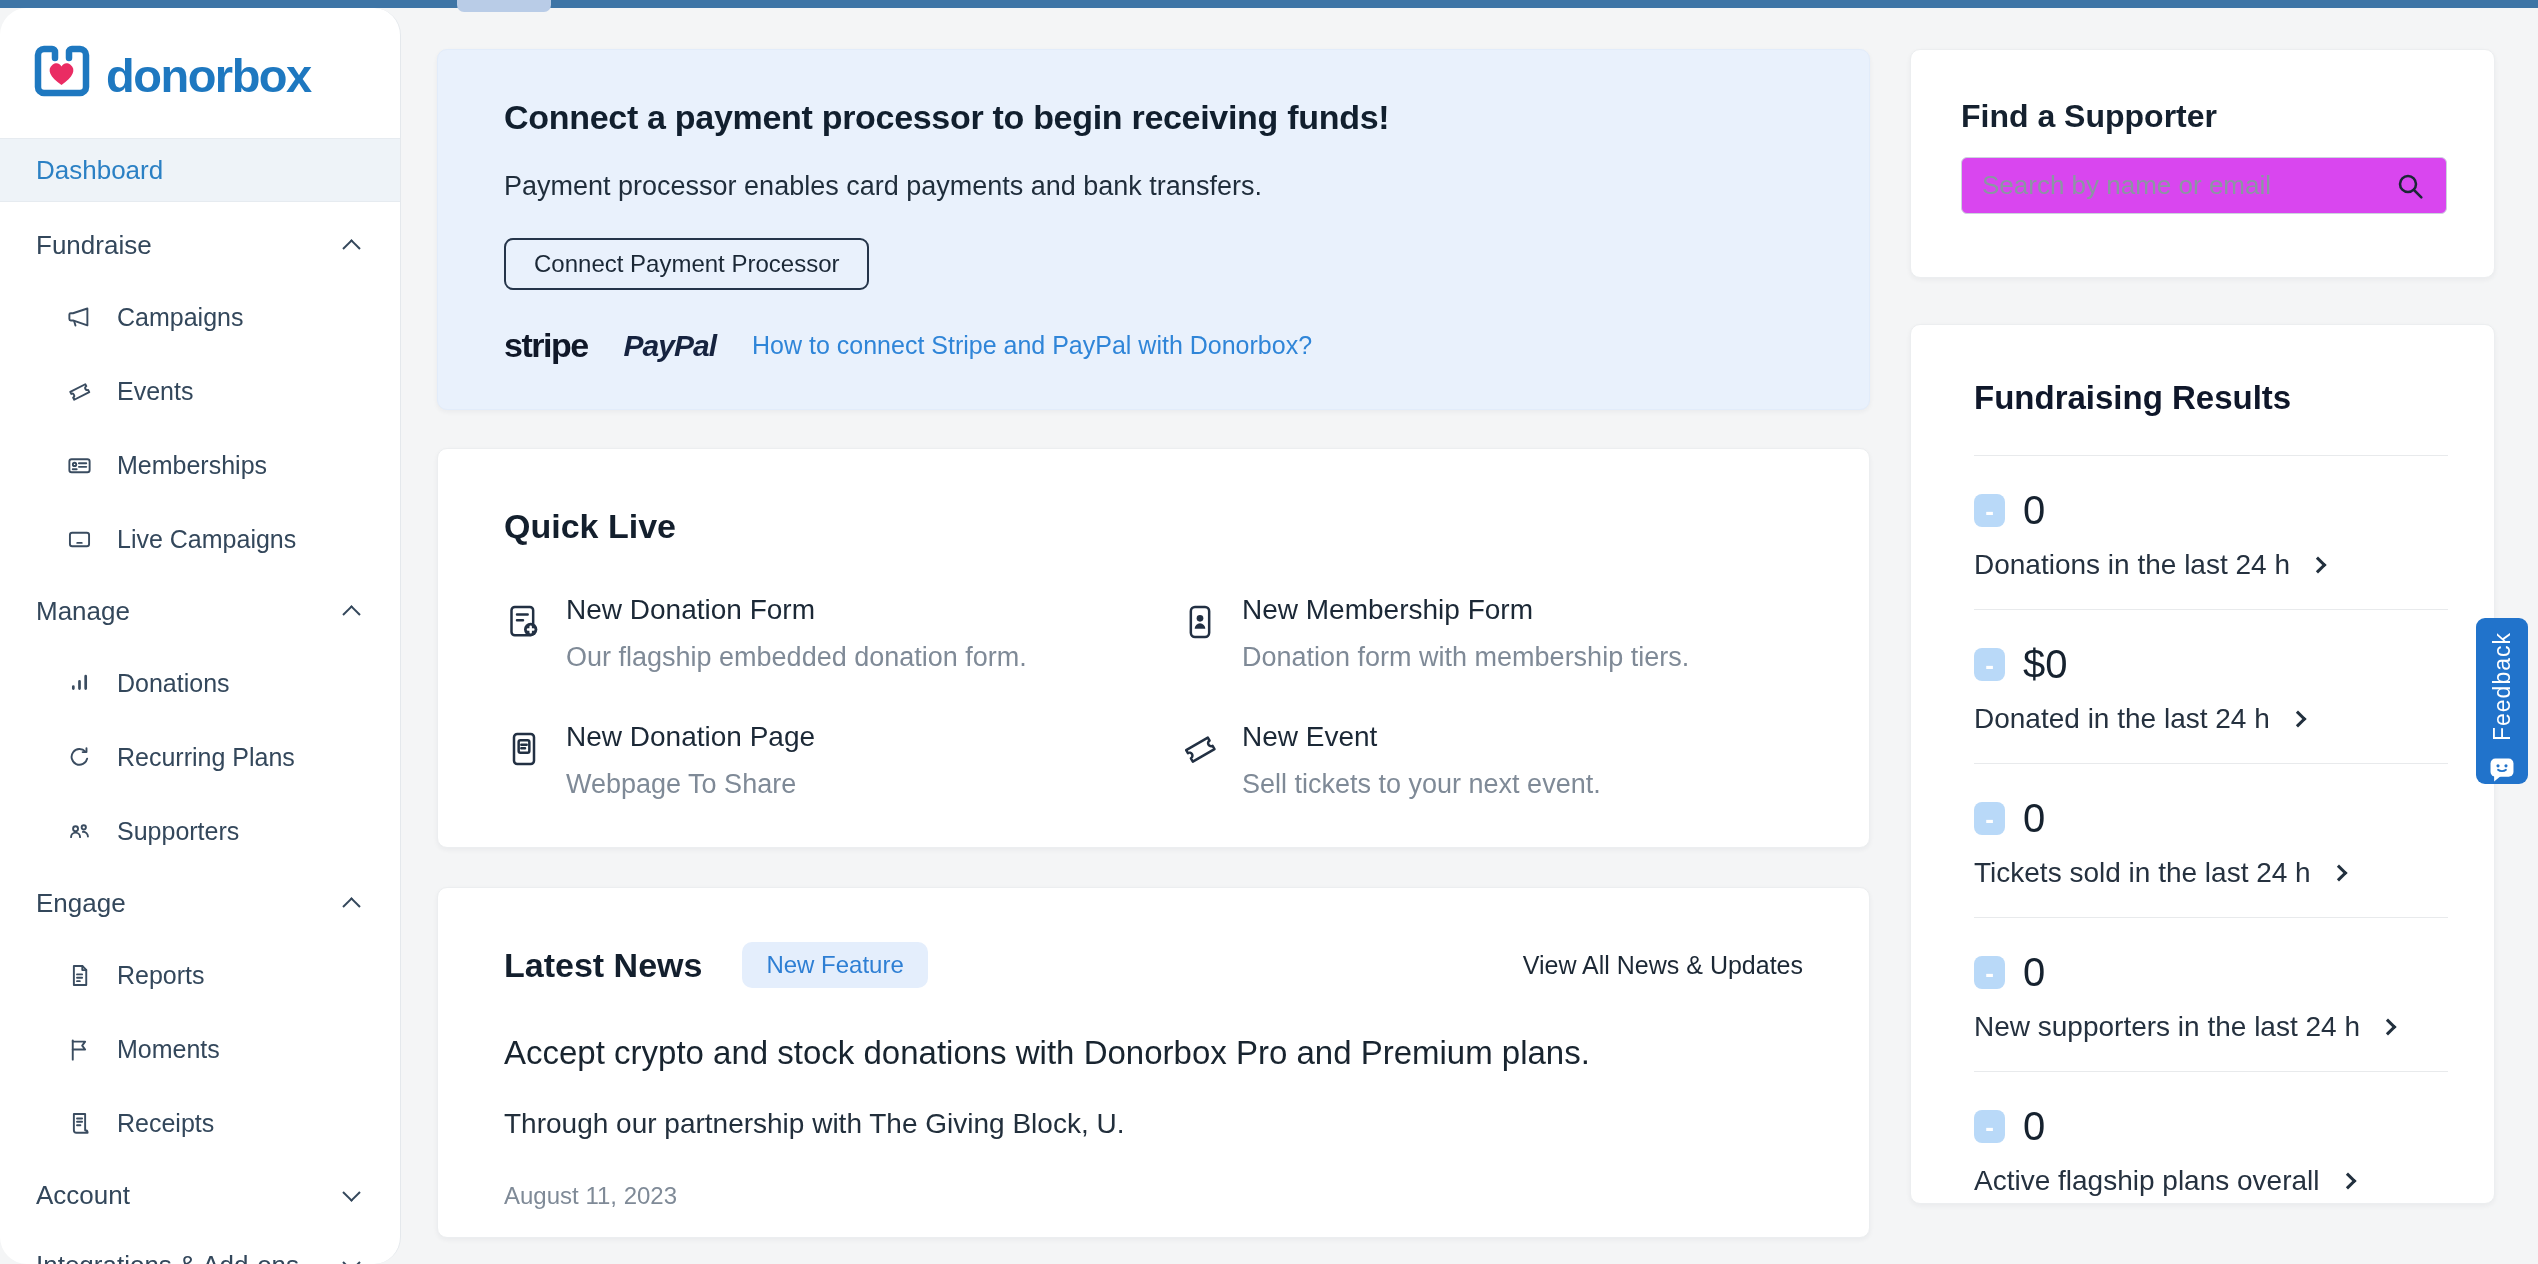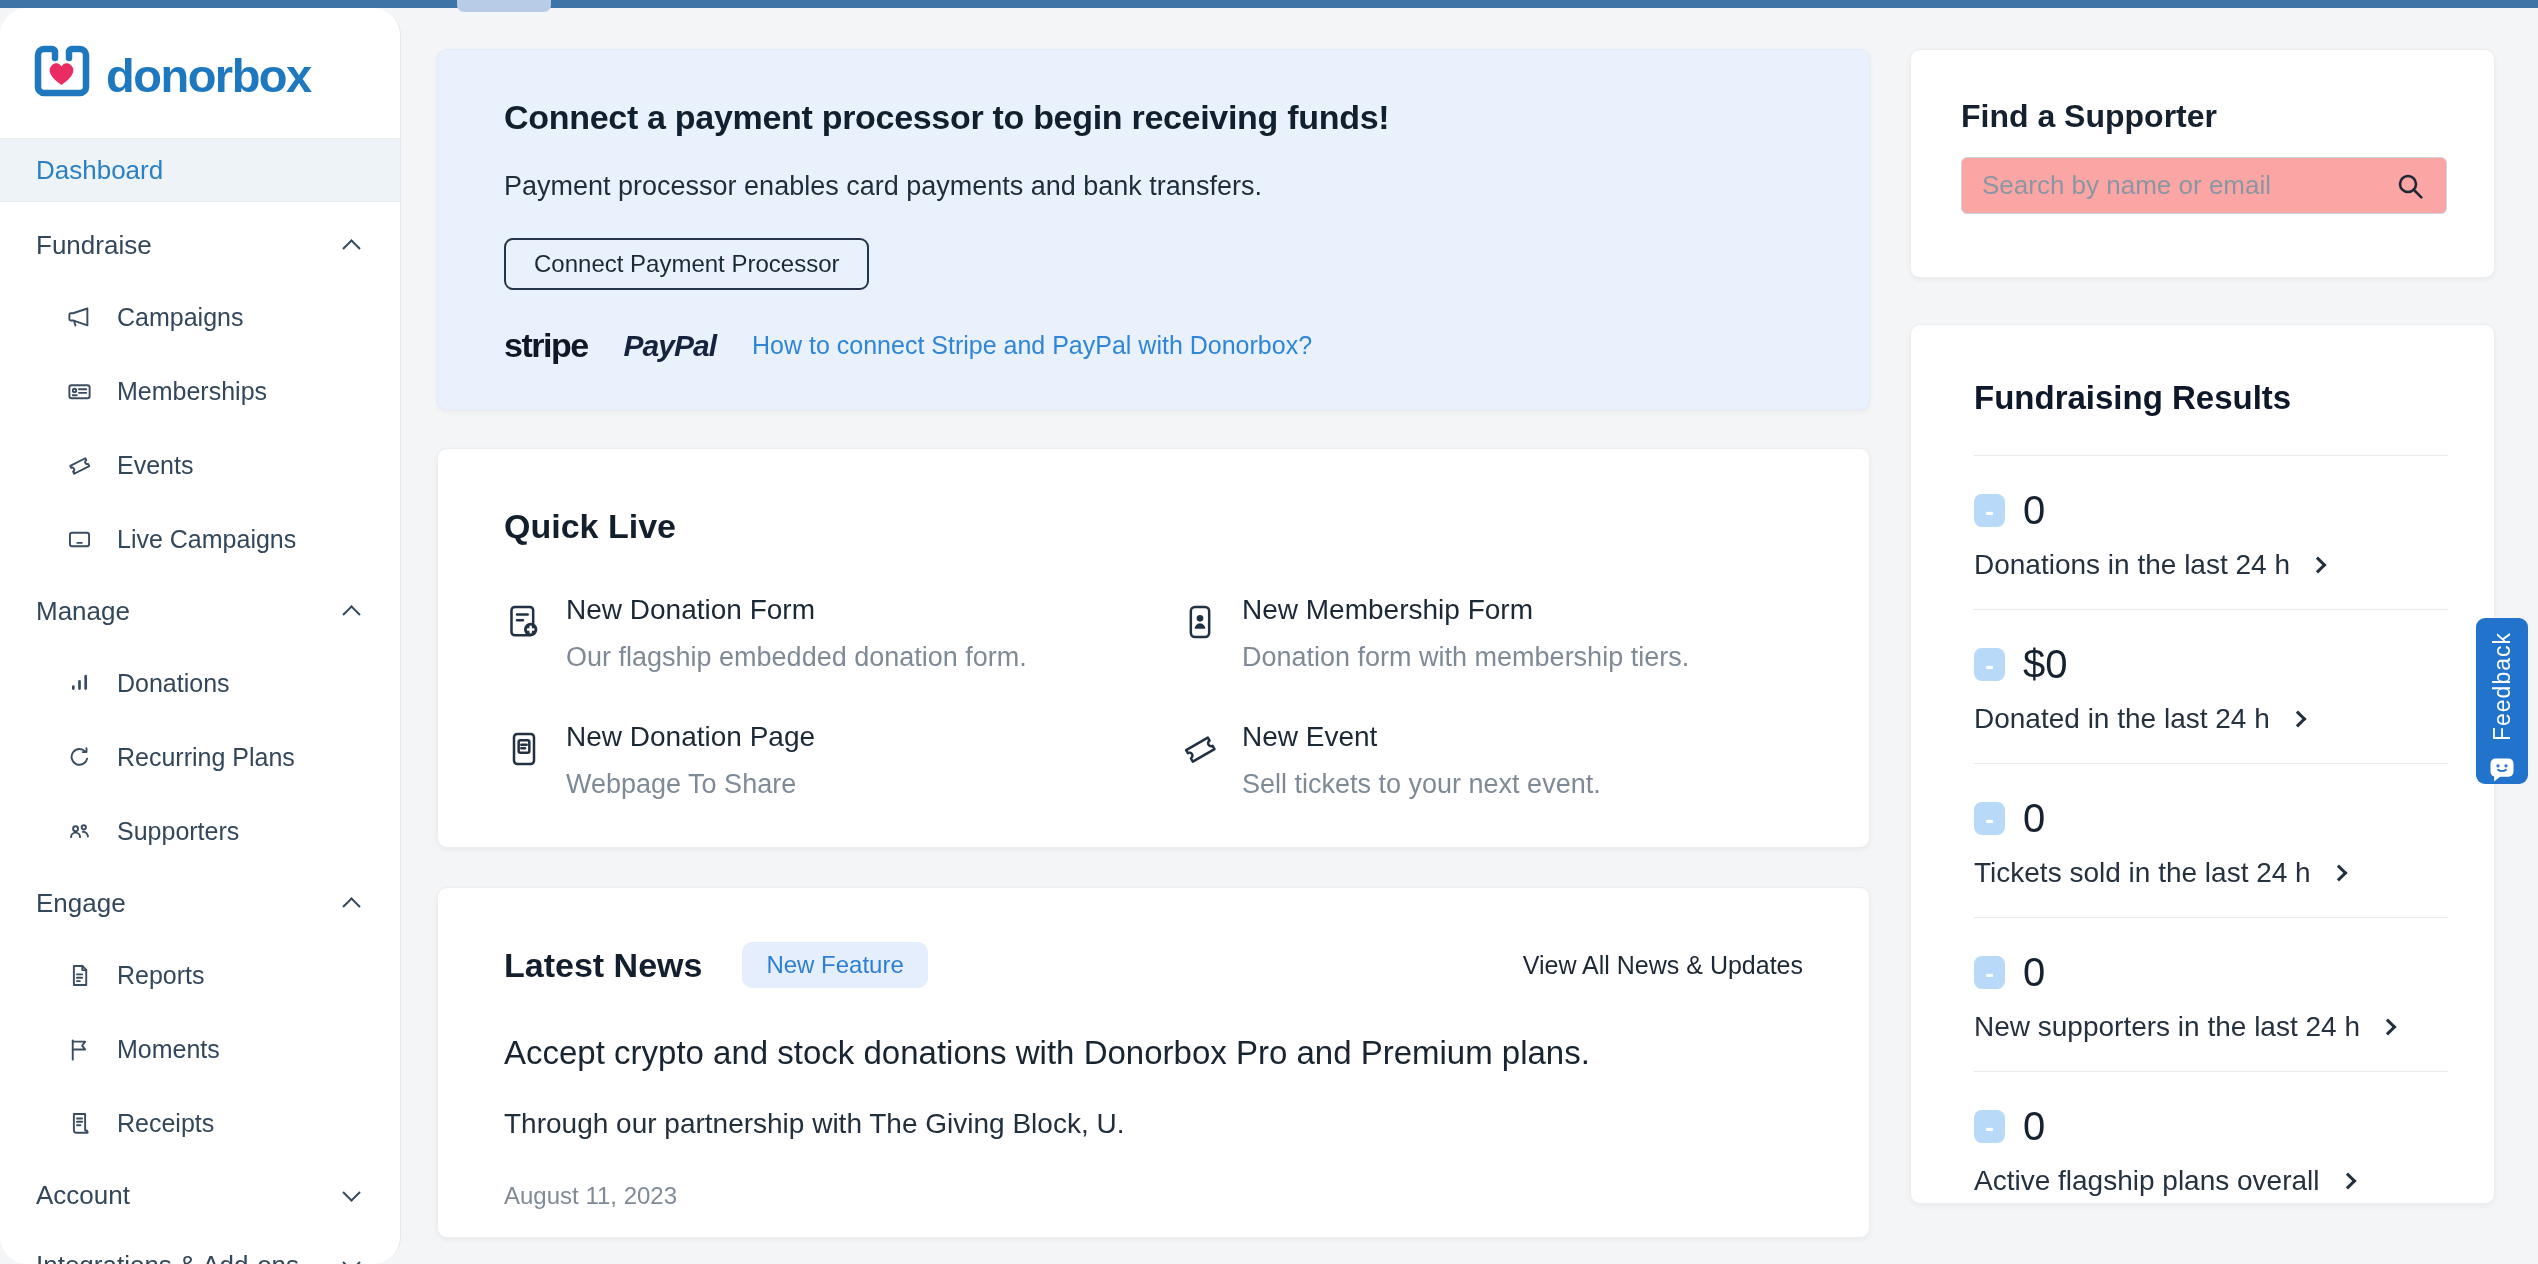--- a/index.html
+++ b/index.html
@@ -59,21 +59,21 @@
   .badge { margin-left:40px; background:#e4eefc; color:#2e7fd4; font-size:24px; padding:9px 24px; border-radius:10px; }
   .view-all { margin-left:auto; font-size:25px; color:#1c2835; cursor:pointer; }
   .news-title { margin-top:46px; font-size:33px; color:#18242f; }
   .news-body { margin-top:36px; font-size:28px; color:#222f3c; }
   .news-date { margin-top:42px; font-size:24px; color:#7f8a97; }
 
   
   .find { left:1910px; top:49px; width:585px; height:229px; padding:48px 50px 0 50px; }
   .find h3 { font-size:32px; font-weight:bold; color:#15212f; }
   .search-wrap { margin-top:22px; position:relative; }
-  .search-wrap input { width:486px; height:57px; border:1px solid #ccd4dd; border-radius:6px; background:#fca5a5;
+  .search-wrap input { width:486px; height:57px; border:1px solid #ccd4dd; border-radius:6px; background:#d946ef;
     font-size:26px; color:#33404e; padding:0 64px 0 20px; font-family:inherit; }
   .search-wrap input::placeholder { color:#8b96a3; }
   .search-wrap .sicon { position:absolute; right:18px; top:13px; cursor:pointer; }
 
   .results { left:1910px; top:324px; width:585px; height:880px; padding:54px 46px 0 63px; }
   .results h3 { font-size:33px; font-weight:bold; color:#0f172a; }
   .rdiv { height:1px; background:#e8eaec; margin-top:38px; }
   .stat { padding:32px 0 28px 0; }
   .stat + .rdiv { margin-top:0; }
   .stat-top { display:flex; align-items:center; gap:18px; }
@@ -123,33 +123,33 @@
     </div>
     <div class="nav-item">
       <svg class="ic" width="27" height="27" viewBox="0 0 24 24">
         <path d="M19 4 L6.2 8.2 H4.2 a1.2 1.2 0 0 0 -1.2 1.2 v4 a1.2 1.2 0 0 0 1.2 1.2 h2 L19 19 Z"></path>
           <path d="M7.2 15.2 l1.2 4"></path>
       </svg>
       <span>Campaigns</span>
     </div>
     <div class="nav-item">
       <svg class="ic" width="27" height="27" viewBox="0 0 24 24">
+        <g transform="rotate(-27 12 12)">
+            <path d="M4.5 8.6 h15 v2 a1.8 1.8 0 0 0 0 3.6 v2.2 h-15 v-2.2 a1.8 1.8 0 0 0 0 -3.6 z"></path>
+          </g>
+      </svg>
+      <span>Events</span>
+    </div>
+    <div class="nav-item">
+      <svg class="ic" width="27" height="27" viewBox="0 0 24 24">
         <rect x="3" y="6.5" width="18" height="11.5" rx="2"></rect>
           <circle cx="7.6" cy="11" r="1.5"></circle>
           <path d="M11.5 10 h6.5 M11.5 13.2 h6.5 M6 15.4 h3.5"></path>
       </svg>
       <span>Memberships</span>
-    </div>
-    <div class="nav-item">
-      <svg class="ic" width="27" height="27" viewBox="0 0 24 24">
-        <g transform="rotate(-27 12 12)">
-            <path d="M4.5 8.6 h15 v2 a1.8 1.8 0 0 0 0 3.6 v2.2 h-15 v-2.2 a1.8 1.8 0 0 0 0 -3.6 z"></path>
-          </g>
-      </svg>
-      <span>Events</span>
     </div>
     <div class="nav-item">
       <svg class="ic" width="27" height="27" viewBox="0 0 24 24">
         <rect x="3.5" y="6" width="17" height="12" rx="2"></rect>
           <path d="M10 15 h4"></path>
       </svg>
       <span>Live Campaigns</span>
     </div>
 
     <div class="sec-hdr">

